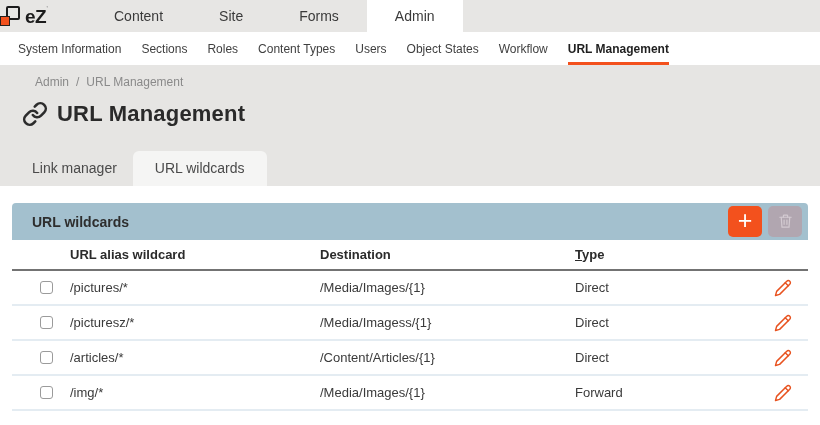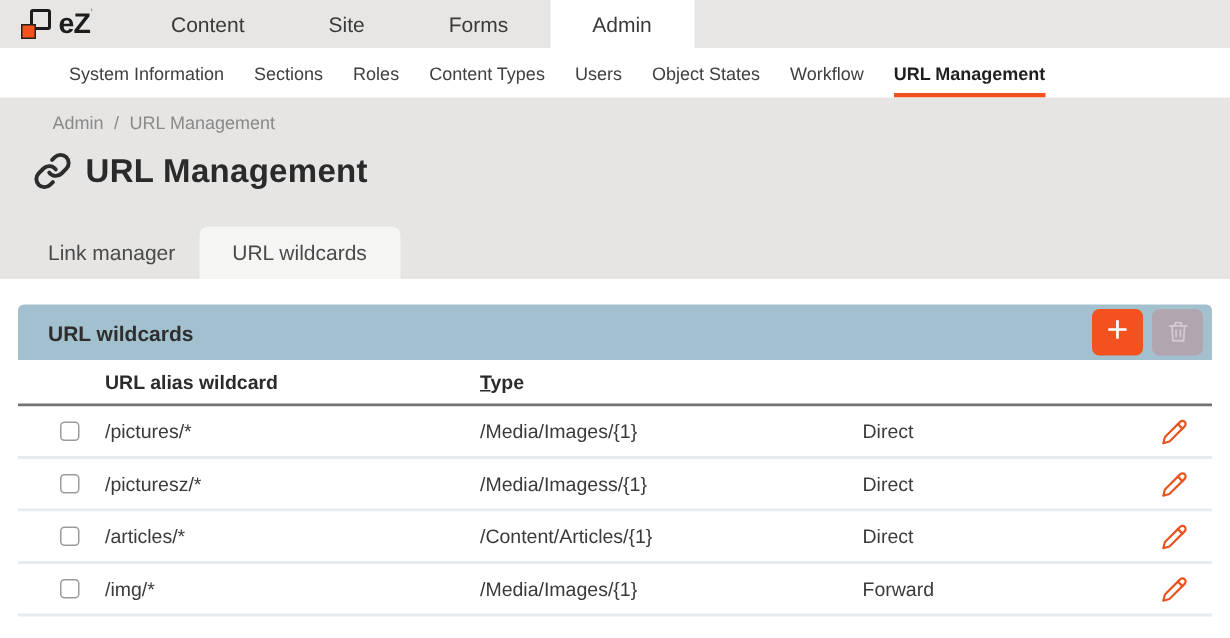--- a/index.html
+++ b/index.html
@@ -5,34 +5,34 @@
   :root { --accent:#f3511d; --panel:#a3c0ce; }
   * { box-sizing:border-box; }
   html,body { margin:0; padding:0; }
   body {
     width:820px; height:425px; overflow:hidden; background:#fff;
     font-family:"Liberation Sans", sans-serif; color:#333;
   }
 
   
   .topbar { height:32px; background:#e7e6e4; display:flex; align-items:stretch; }
-  .logo { display:flex; align-items:center; padding-left:14px; width:86px; cursor:pointer; }
+  .logo { display:flex; align-items:center; width:86px; cursor:pointer; }
   .logo-mark { position:relative; width:21px; height:21px; margin-right:4px; flex:none; }
   .logo-outer { position:absolute; top:0; right:1px; width:14px; height:14px;
                 border:2.5px solid #1c1c1c; border-radius:2px; background:transparent; }
   .logo-inner { position:absolute; bottom:1px; left:0; width:10px; height:10px;
                 background:var(--accent); border:1px solid #27201d; }
   .logo-text { font-size:19px; font-weight:bold; color:#1c1c1c; letter-spacing:-0.5px; line-height:1; }
   .logo-tm { font-size:8px; color:#8a8a8a; align-self:flex-start; margin-top:4px; }
   .top-menu { display:flex; }
   .top-item { display:flex; align-items:center; padding:0 28px; font-size:14px; color:#3a3a3a; cursor:pointer; }
   .top-item.active { background:#fff; }
 
   
-  .subnav { height:33px; background:#fff; display:flex; align-items:stretch; padding-left:46px; }
+  .subnav { height:33px; background:#fff; display:flex; align-items:stretch; padding-left:18px; }
   .subnav-item { display:flex; align-items:center; margin-right:20px; font-size:12px;
                  color:#3f3f3f; cursor:pointer; border-bottom:3px solid transparent; padding-top:3px; }
   .subnav-item.active { font-weight:bold; color:#1f1f1f; border-bottom-color:var(--accent); }
 
   
   .midsection { background:#e6e5e3; height:121px; position:relative; }
   .breadcrumb { padding:10px 0 0 35px; font-size:12px; color:#8a8a8a; display:flex; }
   .crumb { cursor:pointer; }
   .crumb-sep { margin:0 7px; }
   .title-row { display:flex; align-items:center; gap:9px; margin:12px 0 0 22px; }
@@ -154,20 +154,21 @@
             <path d="M14 10v6"></path>
         </svg>
       </span>
     </button>
   </div>
 
   <div class="table">
     <div class="tr th-row">
       <div class="td col-check"></div>
       <div class="td th">URL alias wildcard</div>
+      <div class="td th">Destination</div>
       <div class="td th th-type">Type</div>
       <div class="td"></div>
     </div>
 
     <div>
 
         <div class="tr row">
           <div class="td col-check">
             <span class="checkbox"></span>
           </div>

